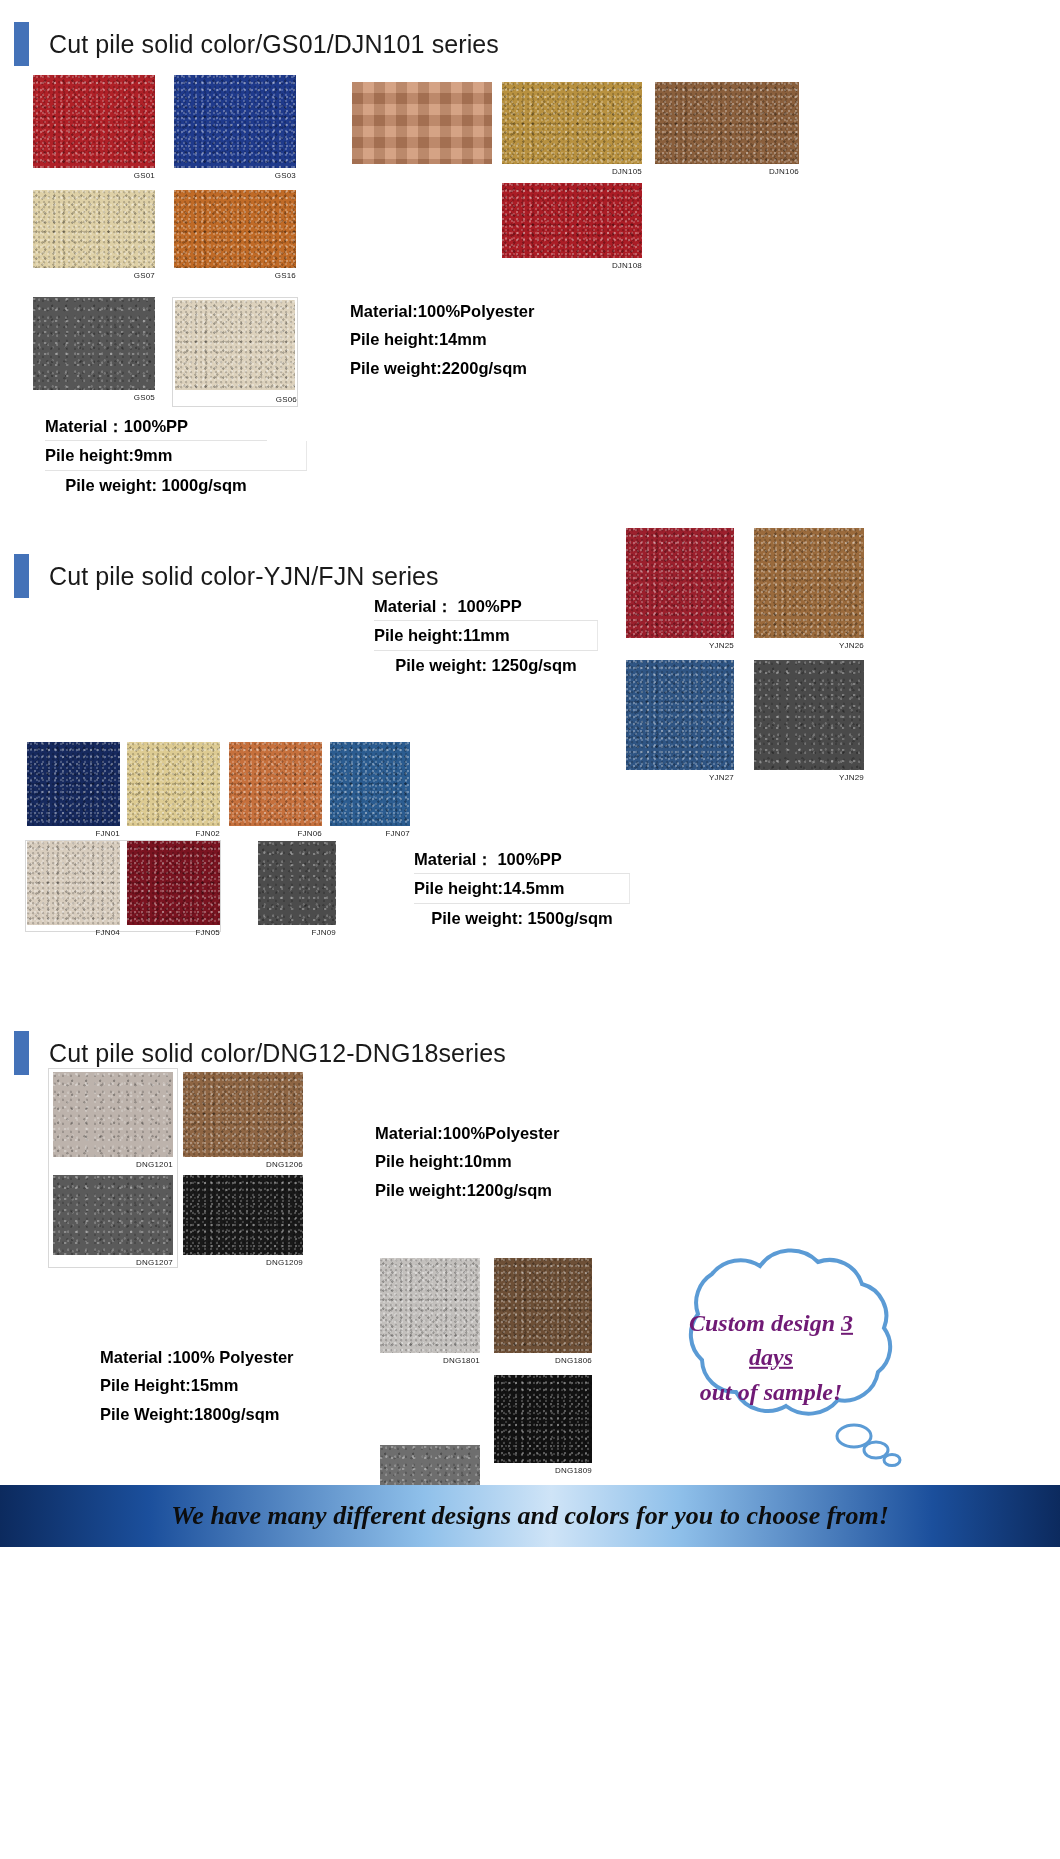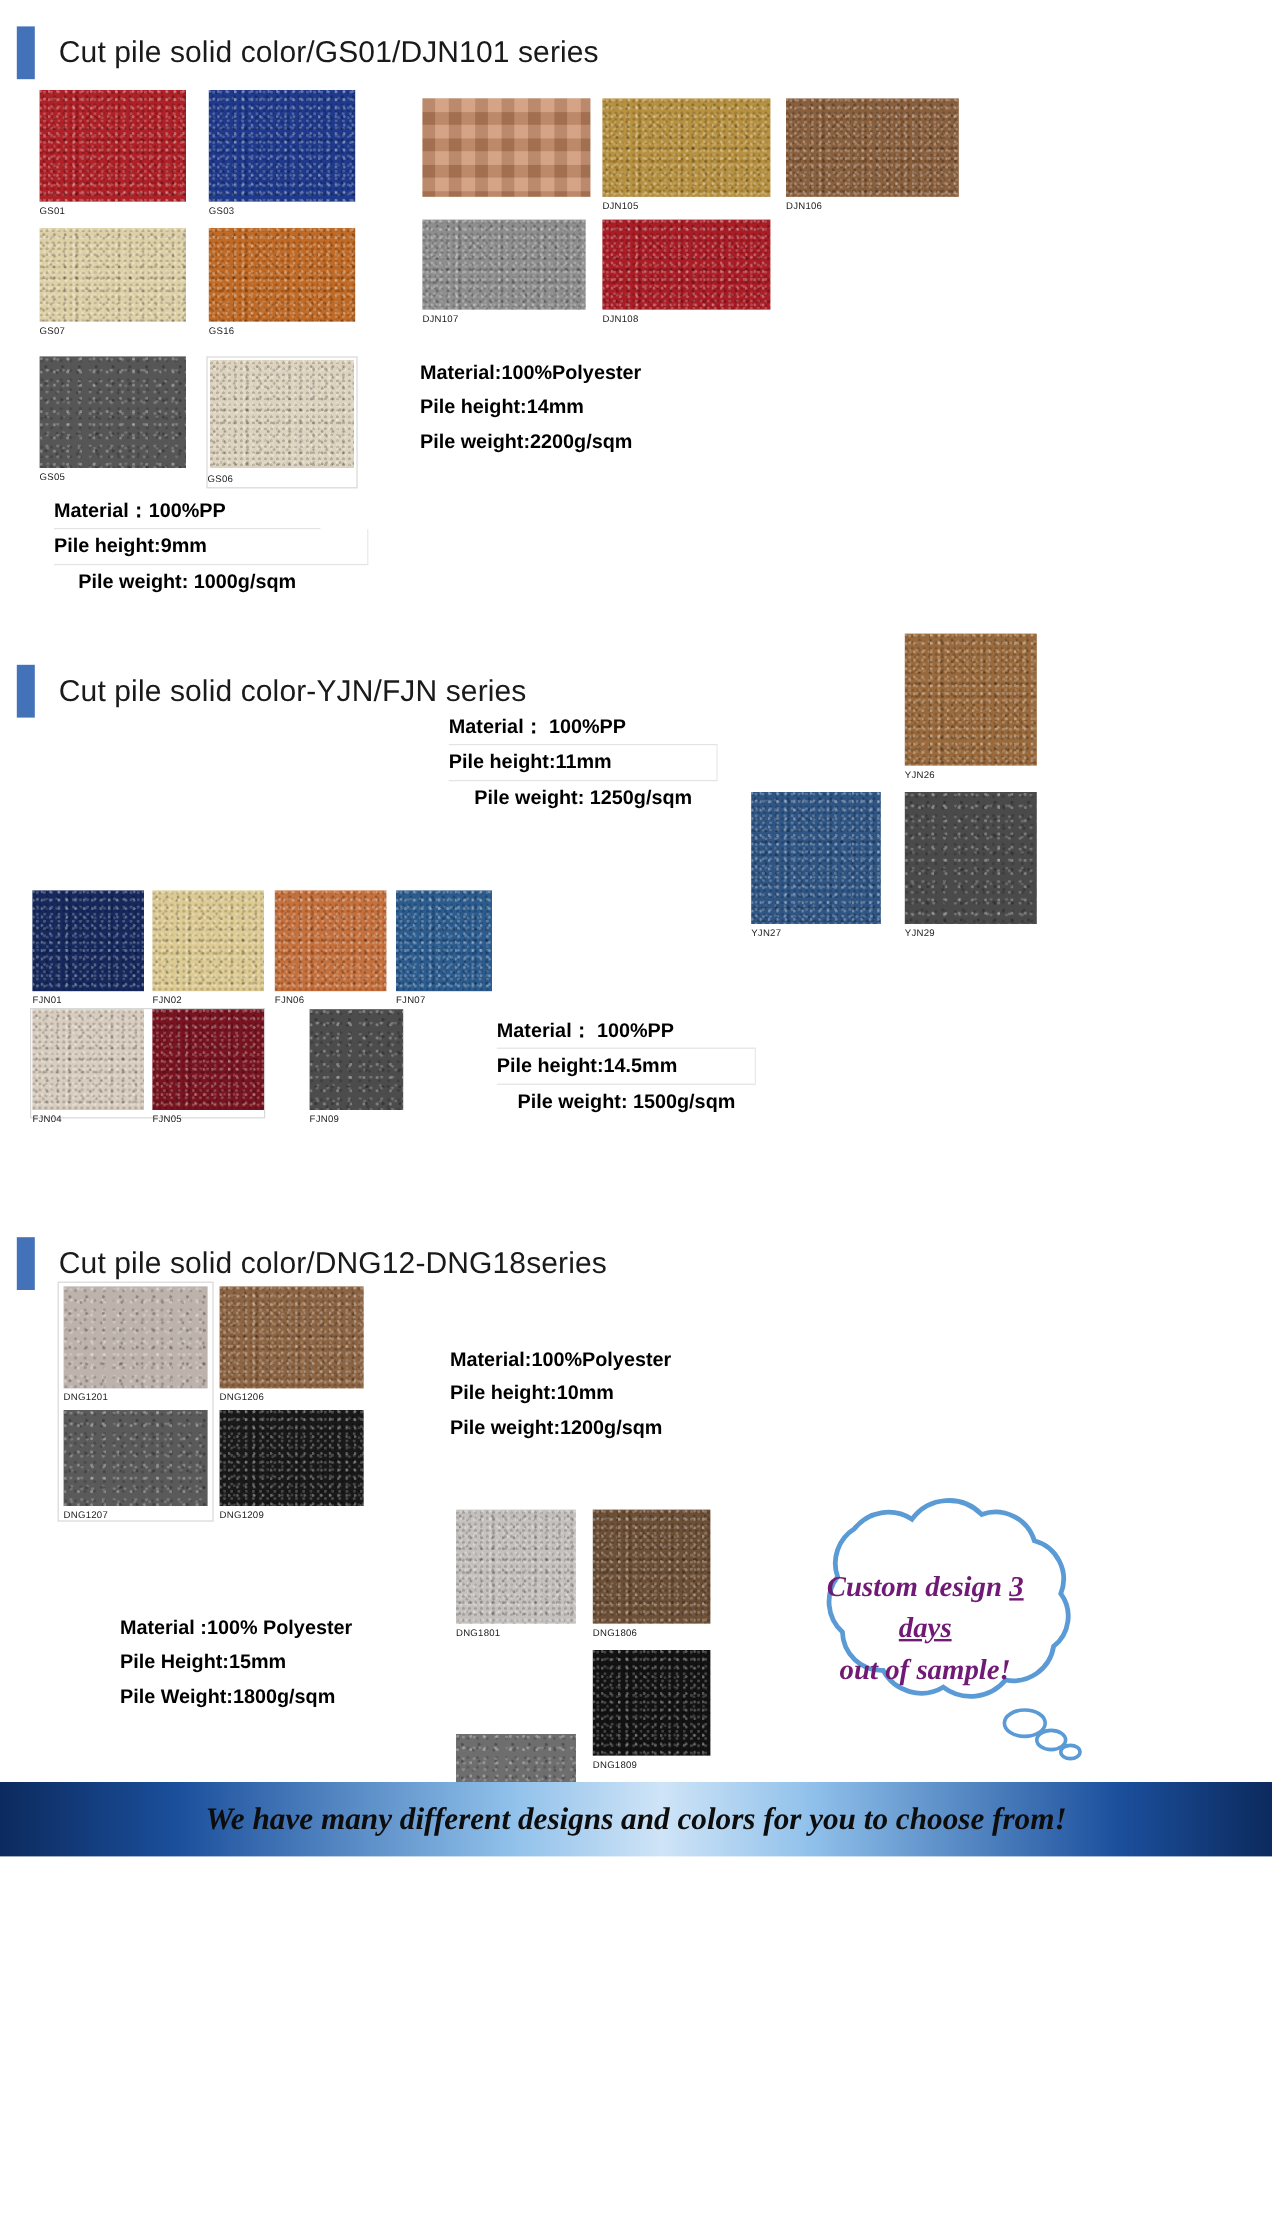--- a/index.html
+++ b/index.html
@@ -26,21 +26,21 @@
 
   
   .sw { position:absolute; }
   .sw .tile {
     width:100%; height:100%;
     background-repeat:repeat;
     position:relative;
   }
   .sw .cap {
     position:absolute; left:0; right:0; top:100%;
-    text-align:left; font-size:8px; color:#222;
+    text-align:right; font-size:8px; color:#222;
     font-family:"Liberation Sans", sans-serif;
     letter-spacing:0.2px; padding-top:3px;
     white-space:nowrap;
   }
   .sw.framed { background:#fff; border:1px solid #d8d8d8; }
 
   
   .tex {
     background-image:
       radial-gradient(circle at 12% 18%, rgba(255,255,255,.30) 0 1px, transparent 1.4px),
@@ -140,24 +140,20 @@
     <div class="cap"></div>
   </div>
   <div class="sw" style="left:502px; top:82px; width:140px; height:82px;">
     <div class="tile tex" style="background-color:#b8913f;"></div>
     <div class="cap">DJN105</div>
   </div>
   <div class="sw" style="left:655px; top:82px; width:144px; height:82px;">
     <div class="tile tex" style="background-color:#8a5f3c;"></div>
     <div class="cap">DJN106</div>
   </div>
-  <div class="sw" style="left:352px; top:183px; width:136px; height:75px;">
-    <div class="tile tex" style="background-color:#8e8e8e;"></div>
-    <div class="cap">DJN107</div>
-  </div>
   <div class="sw" style="left:502px; top:183px; width:140px; height:75px;">
     <div class="tile tex" style="background-color:#ab1c25;"></div>
     <div class="cap">DJN108</div>
   </div>
 
   <div class="spec" style="left:350px; top:297px;">
     <div class="row">Material:100%Polyester</div>
     <div class="row">Pile height:14mm</div>
     <div class="row">Pile weight:2200g/sqm</div>
   </div>
@@ -172,20 +168,24 @@
     <div class="sec-bar"></div>
     <div class="sec-title">Cut pile solid color-YJN/FJN series</div>
   </div>
 
   <div class="spec ruled" style="left:374px; top:592px; width:224px;">
     <div class="row">Material：  100%PP</div>
     <div class="row half" style="width:224px;">Pile height:11mm</div>
     <div class="row">Pile weight: 1250g/sqm</div>
   </div>
 
+  <div class="sw" style="left:626px; top:528px; width:108px; height:110px;">
+    <div class="tile tex" style="background-color:#9b1f2c;"></div>
+    <div class="cap">YJN25</div>
+  </div>
   <div class="sw" style="left:754px; top:528px; width:110px; height:110px;">
     <div class="tile tex" style="background-color:#9a6a3c;"></div>
     <div class="cap">YJN26</div>
   </div>
   <div class="sw" style="left:626px; top:660px; width:108px; height:110px;">
     <div class="tile tex" style="background-color:#2f5584;"></div>
     <div class="cap">YJN27</div>
   </div>
   <div class="sw" style="left:754px; top:660px; width:110px; height:110px;">
     <div class="tile tex coarse" style="background-color:#4a4a4a;"></div>

